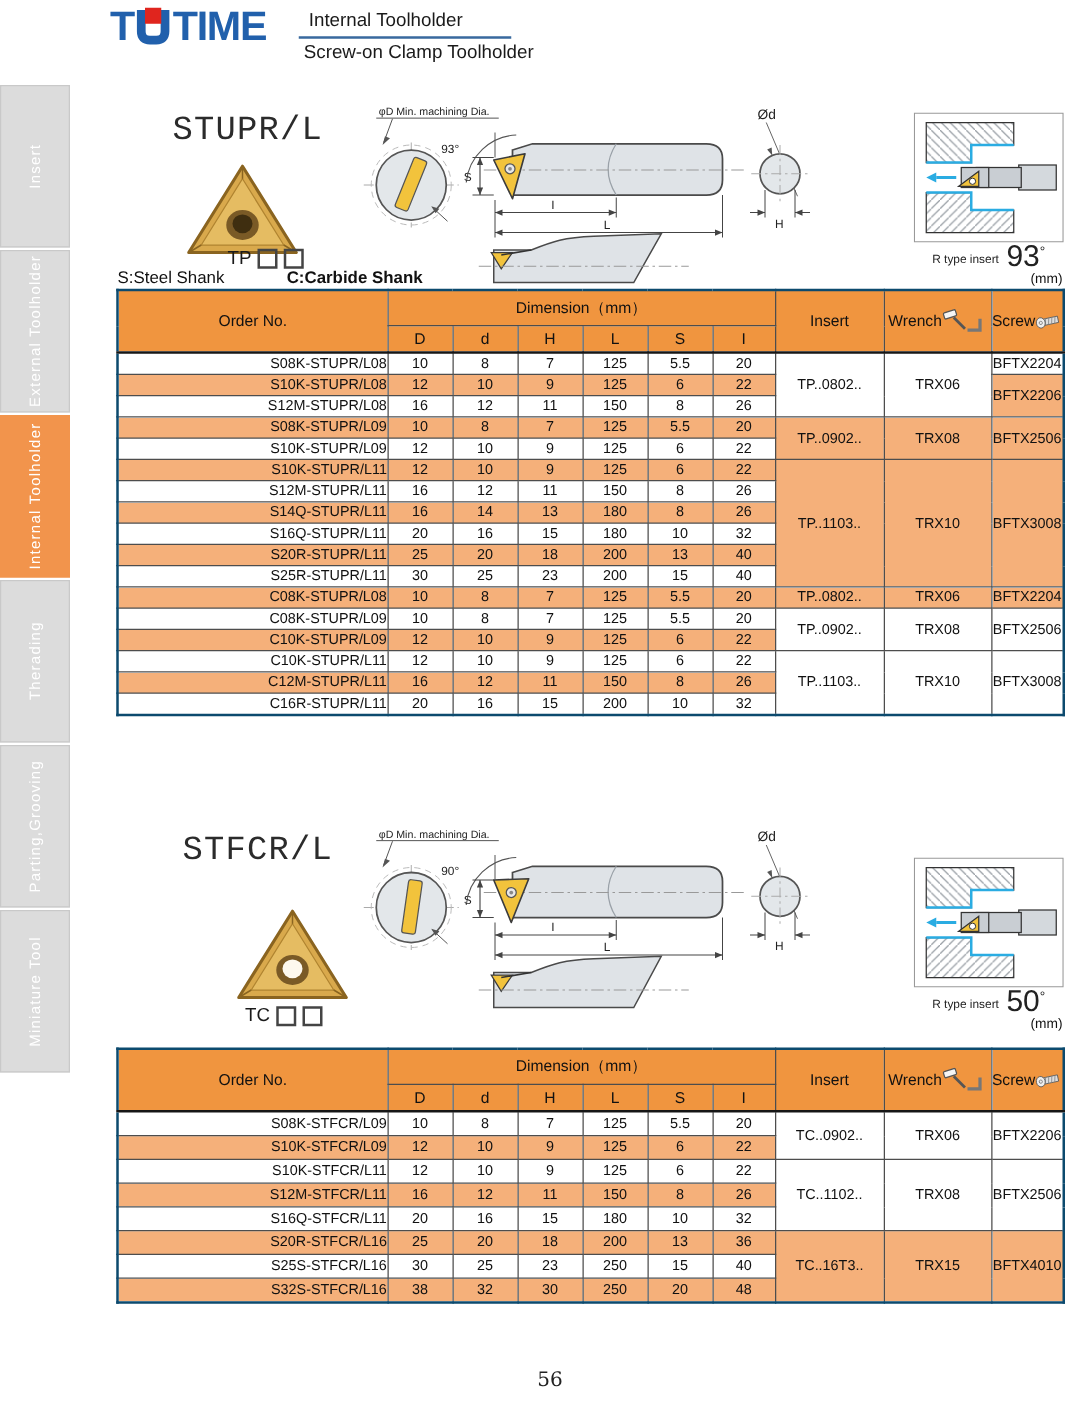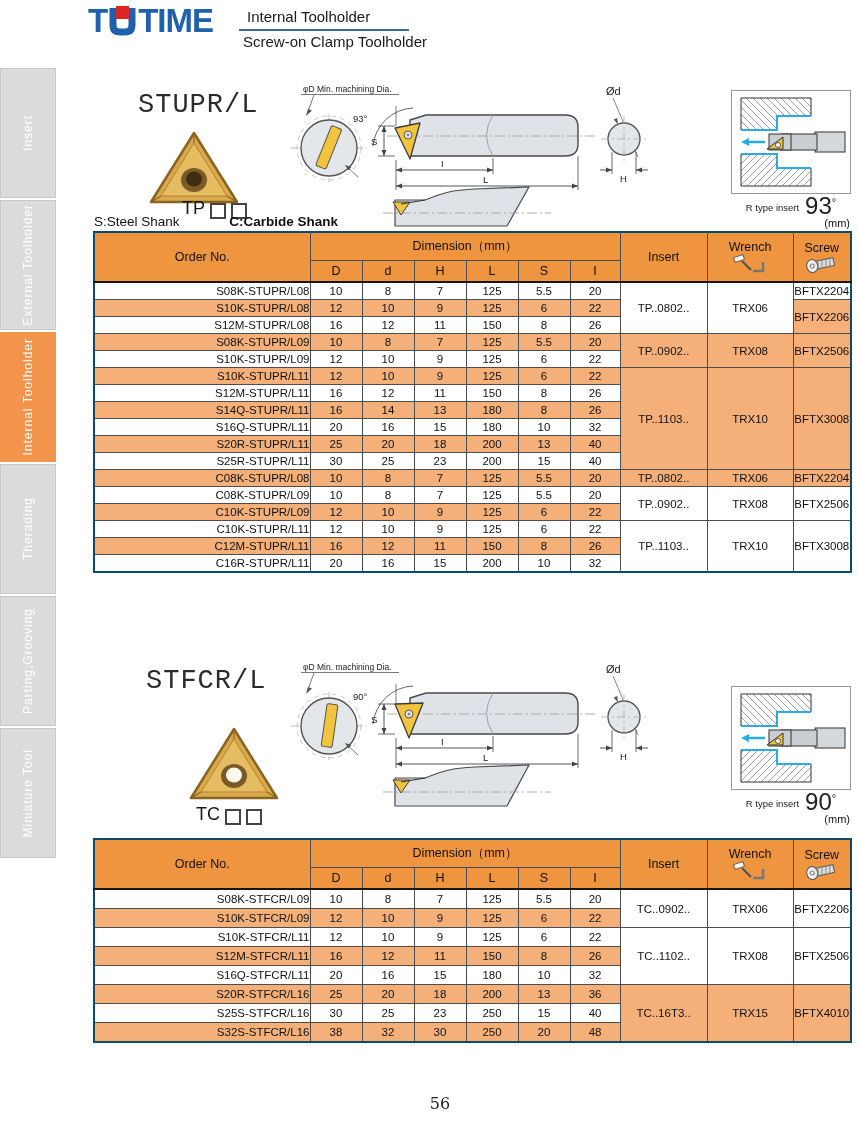--- a/index.html
+++ b/index.html
@@ -16,21 +16,21 @@
 
   
   .tab{position:absolute;left:0;width:56px;height:130px;background:#dcdcdc;
        border:1px solid #c9c9c9;color:#fff;font-size:12px;
        display:flex;align-items:center;justify-content:center;box-sizing:border-box;}
   .tab .vtext{writing-mode:vertical-rl;transform:rotate(180deg);letter-spacing:1px;white-space:nowrap;}
   .tab.active{background:#F2944C;border-color:#F2944C;}
 
   
   .sec-title{position:absolute;font-size:27px;color:#2b2b2b;letter-spacing:1px;font-family:Liberation Mono, monospace;}
-  .code-label{position:absolute;font-size:18px;color:#1a1a1a;display:flex;align-items:flex-end;}
+  .code-label{position:absolute;font-size:15px;color:#1a1a1a;display:flex;align-items:center;}
   .code-label .sq{width:12px;height:12px;border:2px solid #444;display:inline-block;margin-left:5px;}
   .code-label .sq:first-of-type{margin-left:10px;}
   .shank-note{position:absolute;font-size:13.5px;color:#111;}
   .shank-note span + span{margin-left:46px;font-weight:bold;}
   .unit{position:absolute;font-size:11px;color:#111;width:70px;text-align:right;}
   .app-caption{position:absolute;width:136px;display:flex;align-items:flex-end;justify-content:center;color:#222;}
   .app-caption .cs{font-size:9.5px;padding-bottom:3px;}
   .app-caption .cb{font-size:24px;line-height:20px;margin-left:6px;}
   .app-caption .cd{font-size:11px;line-height:10px;padding-bottom:9px;}
   .diag,.appbox,.tri{position:absolute;}
@@ -42,21 +42,21 @@
              padding:0;color:#111;overflow:hidden;white-space:nowrap;}
   .cat-table thead th{background:#F0953F;font-weight:400;font-size:12.5px;}
   .cat-table thead{border-bottom:2px solid #161616;}
   .cat-table thead tr:first-child th{height:27px;}
   .cat-table thead tr:nth-child(2) th{height:20px;}
   .cat-table tbody td{font-size:11.5px;height:16px;}
   .cat-table.t2 tbody td{height:18px;}
   .cat-table td.order{text-align:right;padding-left:6px;}
   .cat-table tr.shaded td{background:#F5B07A;}
   .cat-table td.plain{background:#fff;}
-  .th-flex{display:flex;flex-direction:column;align-items:center;justify-content:center;line-height:13px;}
+  .th-flex{display:flex;flex-direction:row;align-items:center;justify-content:center;line-height:13px;}
 
   .pagenum{position:absolute;left:0;top:1094px;width:880px;text-align:center;
            font-family:"DejaVu Serif",serif;font-size:16px;color:#222;}
 </style>
 </head>
 <body>
 
 <div class="page">
 
   <div class="brand">
@@ -528,21 +528,21 @@
     <rect x="84" y="42" width="30" height="20" fill="#d4d9dd" stroke="#333"></rect>
     <rect x="50" y="44" width="36" height="16" fill="#c9ced3" stroke="#333"></rect>
     <rect x="38" y="44" width="22" height="16" fill="#c9ced3" stroke="#333"></rect>
     <polygon points="36,59 52,47 52,59" fill="#F2C33C" stroke="#333" stroke-width="1"></polygon>
     <circle cx="47" cy="55" r="2.5" fill="#fff" stroke="#333" stroke-width="0.8"></circle>
     <line x1="34" y1="52" x2="18" y2="52" stroke="#2AACE2" stroke-width="2.5"></line>
     <polygon points="18,48 10,52 18,56" fill="#2AACE2"></polygon>
   </svg>
   <div class="app-caption" style="left:723px;top:792px">
     <span class="cs">R type insert</span>
-    <span class="cb">90</span>
+    <span class="cb">50</span>
     <span class="cd">°</span>
   </div>
   <div class="unit" style="left:780px;top:813px">(mm)</div>
 
   <table class="cat-table t2" style="left:93px;top:838px">
     <colgroup>
       <col style="width:216px">
         <col style="width:52px">
         <col style="width:52px">
         <col style="width:52px">

